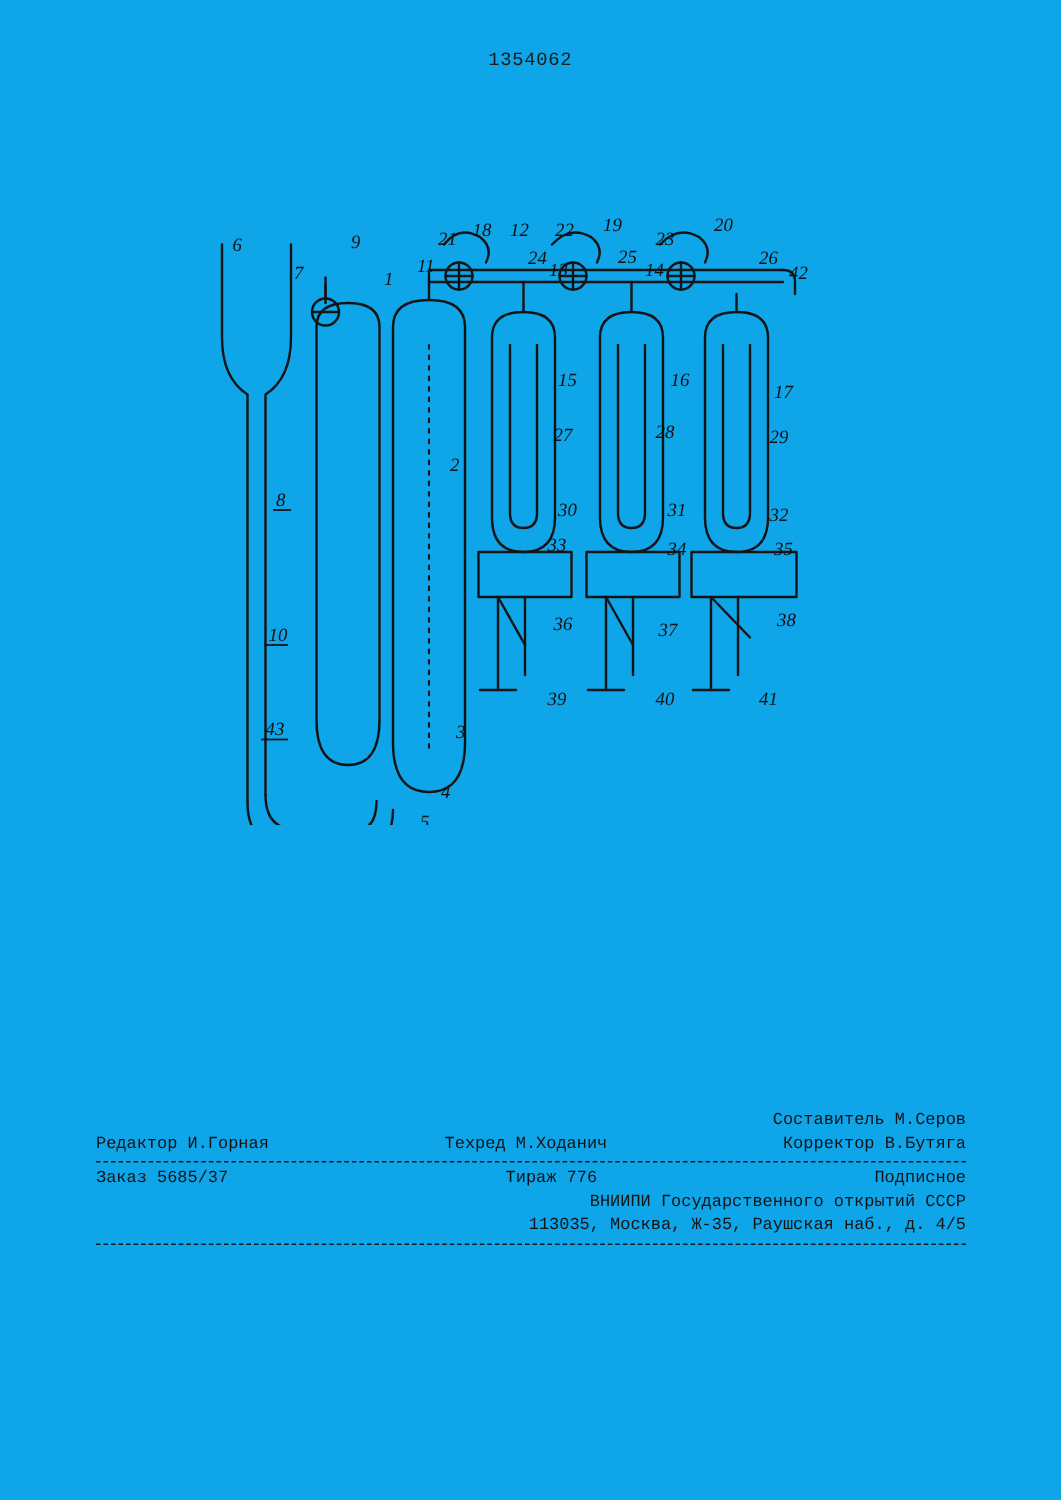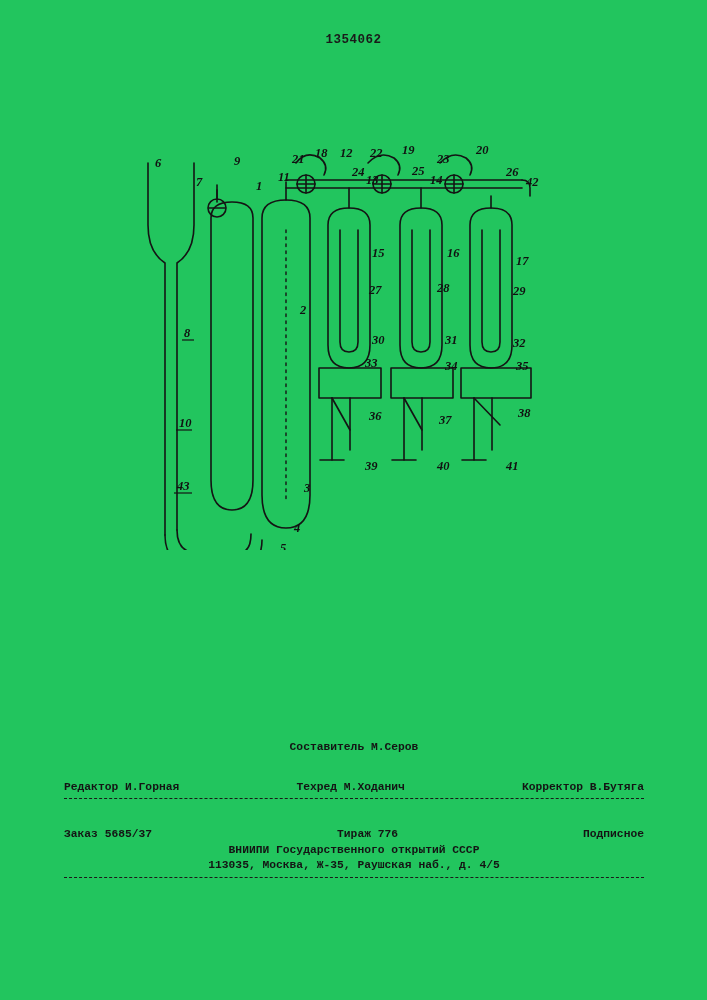--- a/index.html
+++ b/index.html
@@ -11,22 +11,21 @@
     width: 707px;
     height: 1000px;
     position: relative;
     font-family: "Liberation Mono", monospace;
     color: #111;
     overflow: hidden;
   }
   #page {
     position: absolute;
     inset: 0;
-    background: #22c55e;
-    font-weight: bold;
+    background: #0ea5e9;
   }
   .patent-number {
     position: absolute;
     top: 33px;
     left: 0;
     width: 707px;
     text-align: center;
     font-family: "Liberation Mono", monospace;
     font-size: 12.5px;
     letter-spacing: 0.5px;
@@ -58,26 +57,26 @@
   }
   .rule {
     border-top: 1px solid #1a1a1a;
     height: 0;
     margin: 3px 0 4px 0;
     width: 100%;
   }
   .rule.dashed {
     border-top: 1px dashed #1a1a1a;
   }
-  .center { text-align: center; }
+  .center { text-align: right; }
   .cols {
     display: flex;
     justify-content: space-between;
   }
-  .cols > span { white-space: pre; margin-top: 24px; }
+  .cols > span { white-space: pre; }
   .col-left { flex: 0 0 auto; }
   .col-mid { flex: 0 0 auto; }
   .col-right { flex: 0 0 auto; }
   .lbl {
     font-family: "Liberation Serif", serif;
     font-style: italic;
     font-size: 12.5px;
     fill: #111;
   }
 </style>

